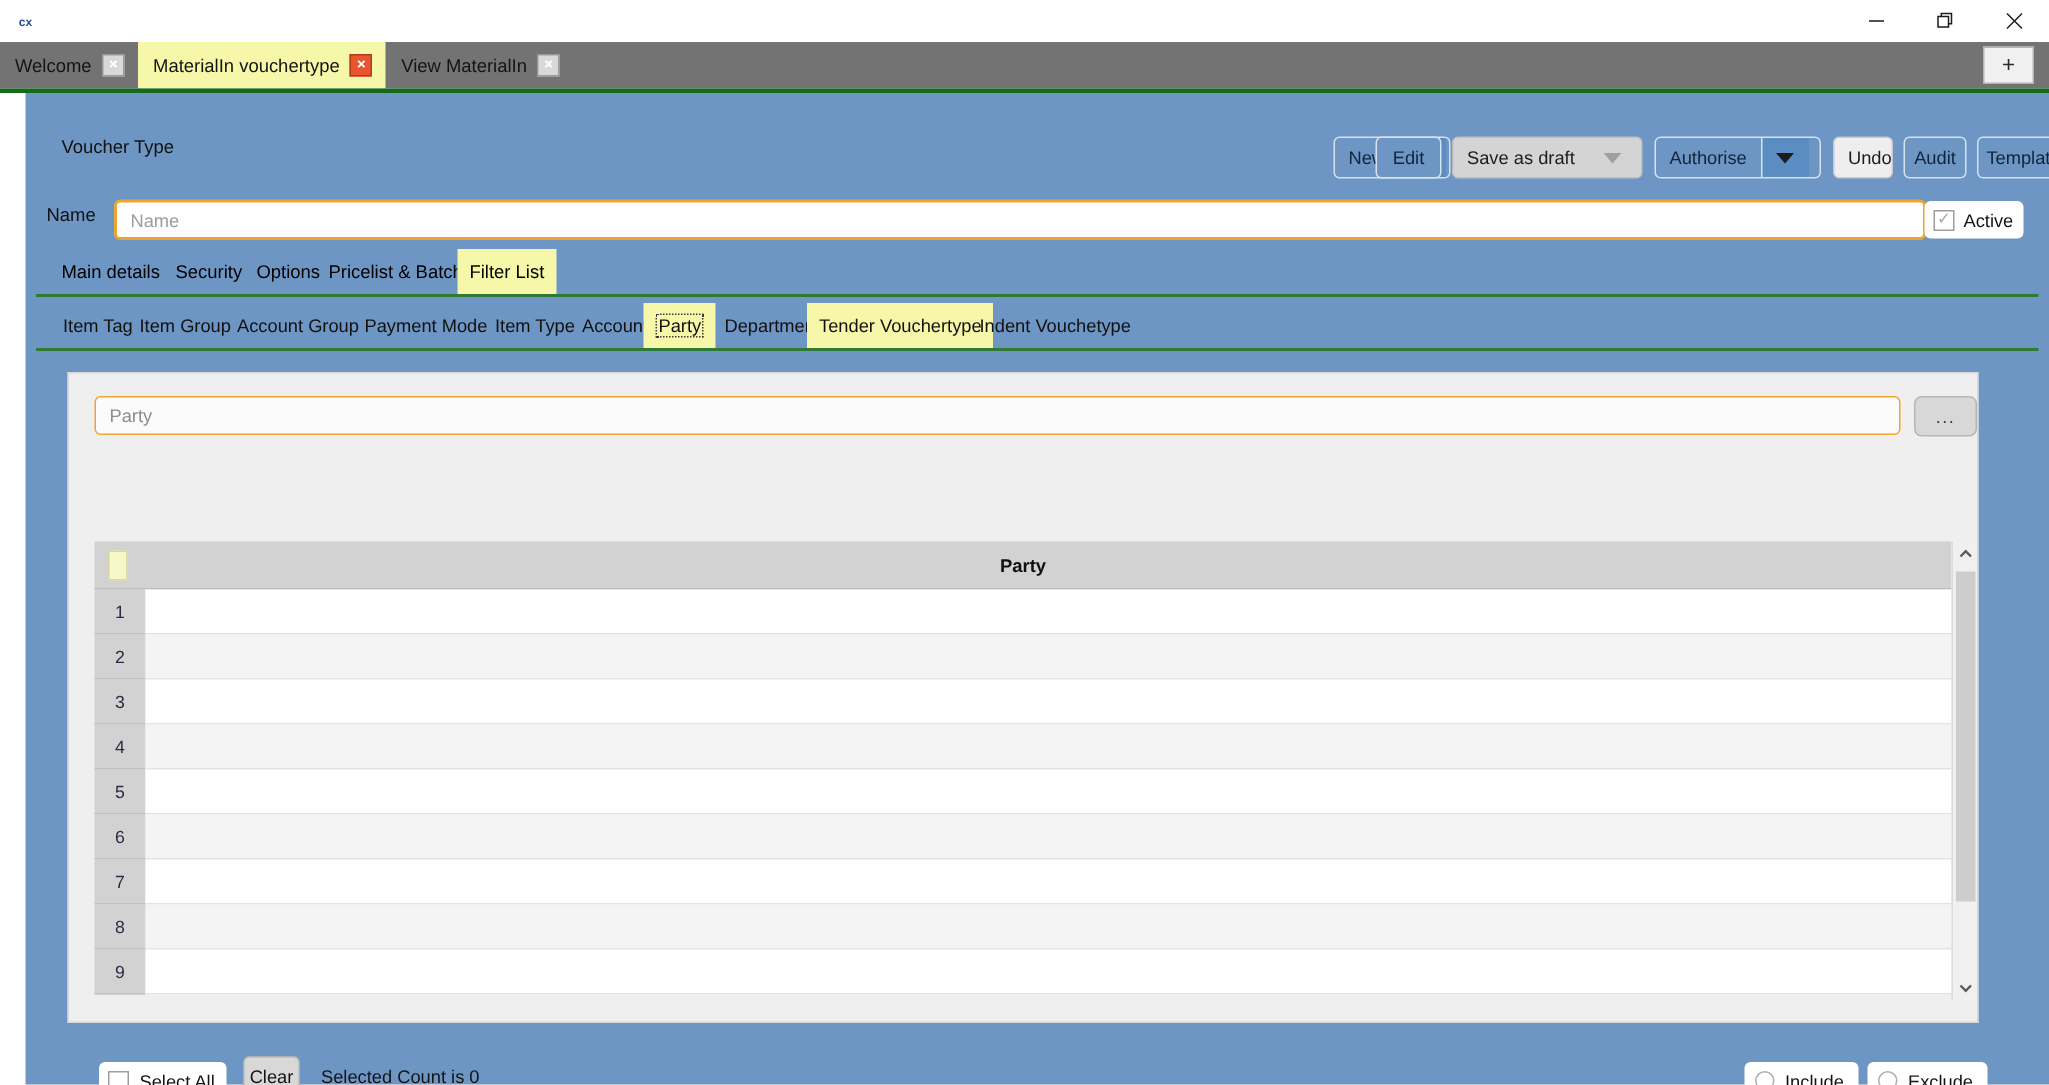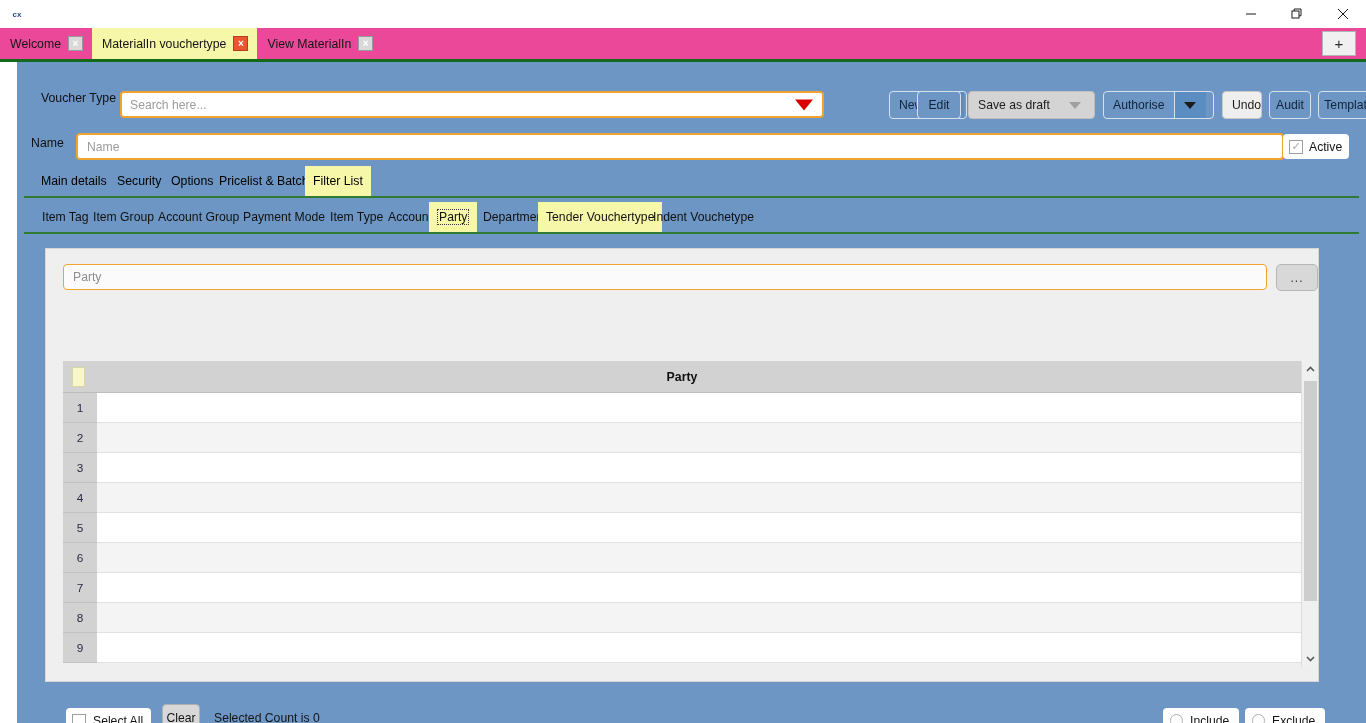--- a/index.html
+++ b/index.html
@@ -32,21 +32,21 @@
   .win-btns { margin-left: auto; display: flex; height: 28px; }
   .win-btn {
     width: 46px; height: 28px; display: flex; align-items: center; justify-content: center;
     color: #1b1b1b;
   }
   .win-btn svg { display: block; }
 
   
   #tabstrip {
     position: absolute; left: 0; top: 28px; width: 1366px; height: 31px;
-    background: #ec4899;
+    background: #737373;
   }
   .tabs-wrap { display: flex; align-items: stretch; height: 31px; }
   .tab {
     display: flex; align-items: center; gap: 7px;
     padding: 0 9px 0 10px; height: 31px;
     font-size: 12.3px; color: #141414;
     white-space: nowrap;
   }
   .tab.active { background: #f6f7a8; }
   .tab-close {
@@ -317,24 +317,20 @@
     </div>
   </div>
   <div id="newtab-btn">+</div>
 </div>
 <div id="green-rule"></div>
 
 <div id="canvas">
 
   <div id="row-voucher">
     <div class="fld-label" id="lbl-vouchertype">Voucher Type</div>
-    <div id="vt-input">
-      <span class="ph">Search here...</span>
-      <span id="vt-arrow"></span>
-    </div>
 
     <div class="tb-btn" id="btn-new">
       <span class="lbl">New</span>
       <span class="split">
           <span class="caret"></span>
         </span>
     </div>
     <div class="tb-btn" id="btn-edit">
       <span class="lbl">Edit</span>
     </div>

